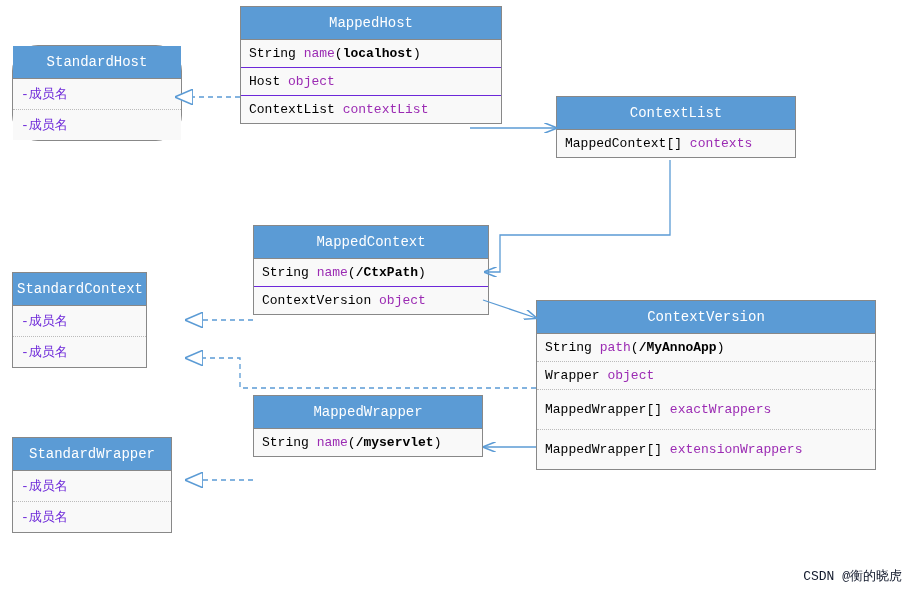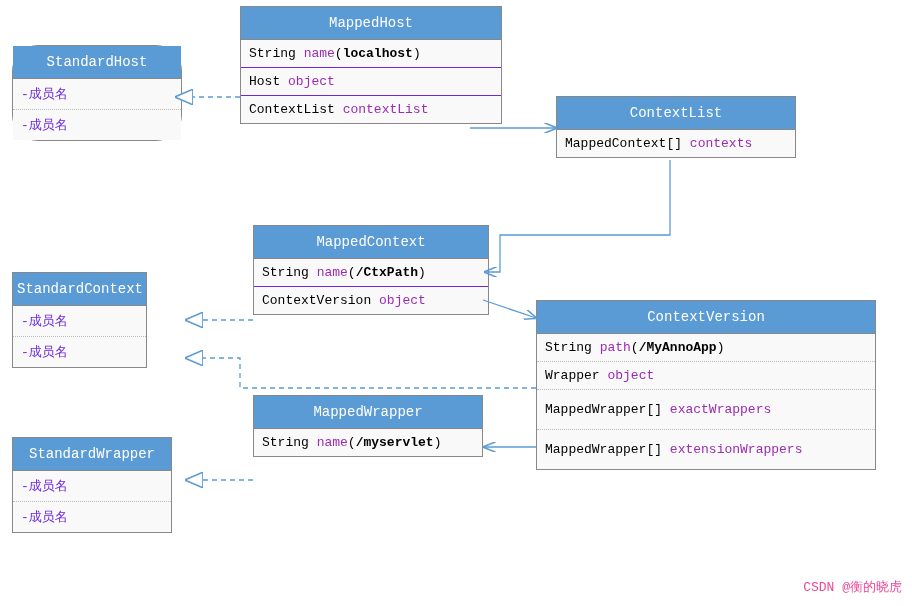--- a/index.html
+++ b/index.html
@@ -42,22 +42,22 @@
   .member { color: #6d28d9; font-size: 13px; }
   svg.connectors {
     position: absolute;
     left: 0; top: 0;
     width: 912px; height: 606px;
     pointer-events: none;
   }
   .watermark {
     position: absolute;
     right: 10px;
-    bottom: 10px;
-    color: #ec4899;
+    bottom: 21px;
+    color: #0f172a;
     font-size: 13px;
   }
 </style>
 </head>
 <body>
 
 <div class="box" style="left:12px; top:45px; width:170px;border-radius:26px;">
   <div class="box-header">StandardHost</div>
   <div class="box-cell dotted"><span class="member">-成员名</span></div>
   <div class="box-cell"><span class="member">-成员名</span></div>

